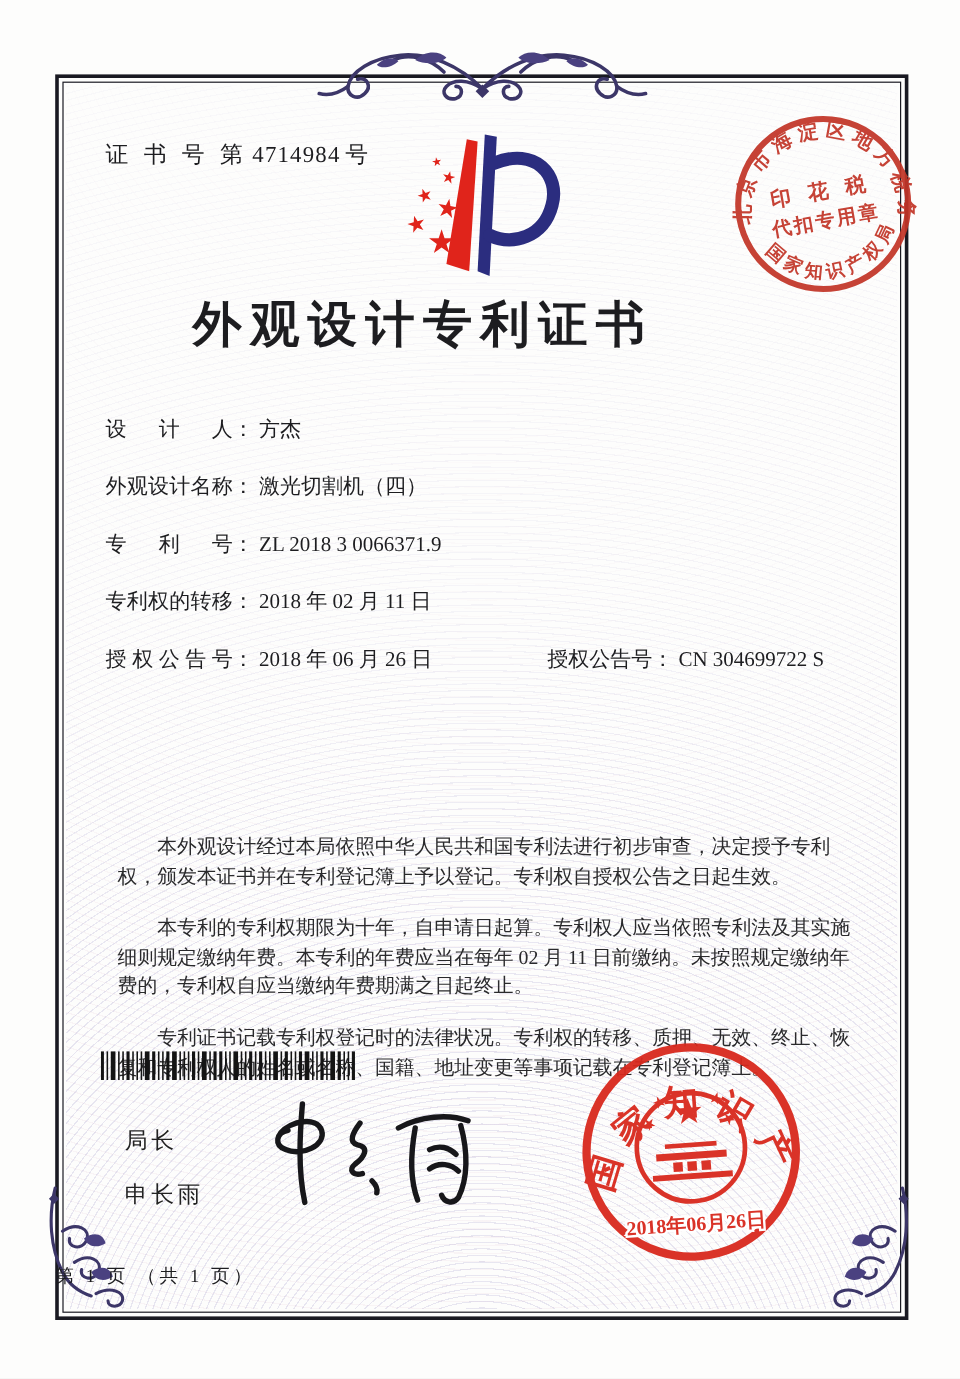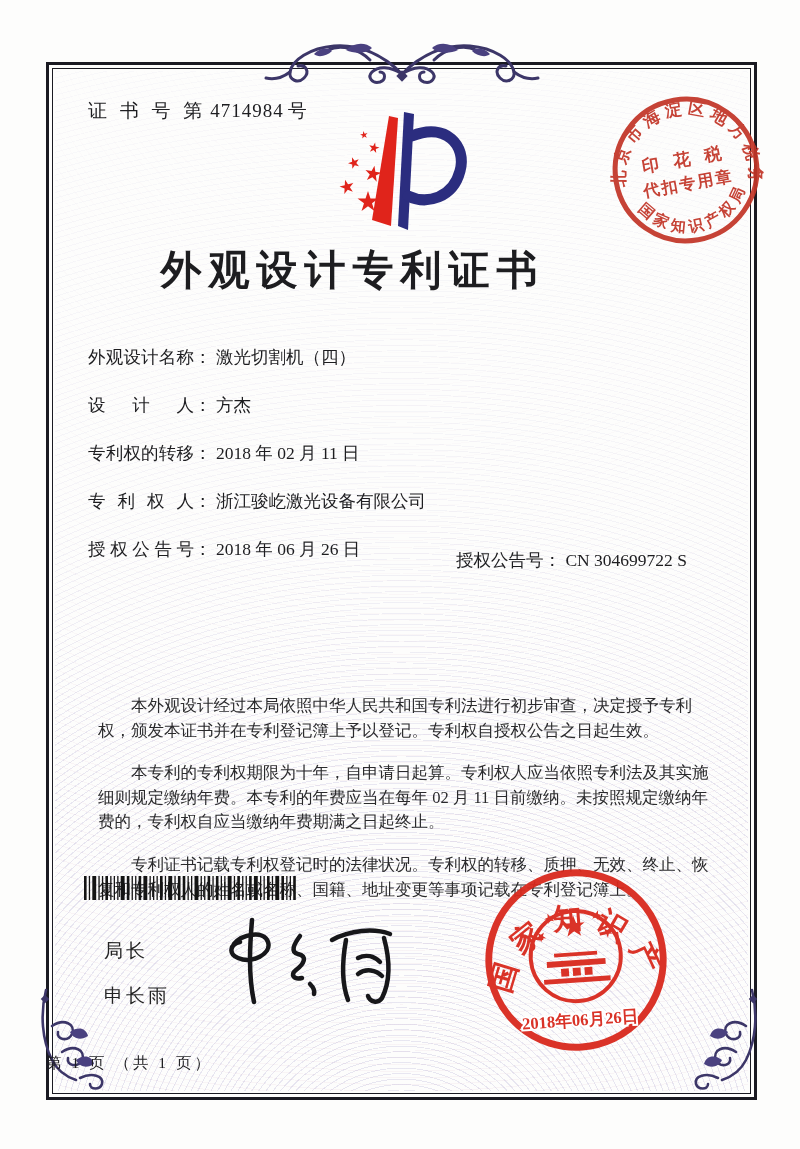--- a/index.html
+++ b/index.html
@@ -7,32 +7,32 @@
         font-family:"Liberation Serif","DejaVu Serif",serif;color:#1d1d20;}
   
   .frame{position:absolute;left:46px;top:62px;width:705px;height:1032px;border:3px solid #1a1a22;}
   .frame-inner{position:absolute;inset:3px;border:1px solid #1a1a22;}
   .guilloche{position:absolute;inset:6px;
     background:
       repeating-radial-gradient(100% 62% at 50% 108%, rgba(122,112,184,0.16) 0 1px, transparent 1px 6px),
       repeating-radial-gradient(115% 75% at 50% -12%, rgba(196,126,164,0.07) 0 1px, transparent 1px 7px);
     -webkit-mask-image:linear-gradient(180deg, rgba(0,0,0,.22) 0%, rgba(0,0,0,.40) 42%, rgba(0,0,0,1) 72%);
             mask-image:linear-gradient(180deg, rgba(0,0,0,.22) 0%, rgba(0,0,0,.40) 42%, rgba(0,0,0,1) 72%);}
-  .cert-no{position:absolute;left:88px;top:98px;font-size:19px;letter-spacing:4px;}
+  .cert-no{position:absolute;left:88px;top:116px;font-size:19px;letter-spacing:4px;}
   .cert-no .num{letter-spacing:1px;padding:0 4px;}
   .logo{position:absolute;left:323px;top:108px;}
   .tax-stamp{position:absolute;left:600px;top:84px;transform:rotate(-10deg);opacity:.93;}
   .title{position:absolute;left:46px;top:243px;width:613px;text-align:center;
          font-size:41px;font-weight:700;letter-spacing:7px;}
   .fields{position:absolute;left:88px;top:344px;width:640px;}
   .f-row{position:relative;margin-bottom:21px;line-height:27px;font-size:17.5px;}
   .f-label{display:inline-block;width:106px;text-align:justify;text-align-last:justify;vertical-align:top;}
   .f-colon{vertical-align:top;}
   .f-value{display:inline-block;max-width:500px;vertical-align:top;}
-  .f-pair2{position:absolute;left:368px;top:0;white-space:nowrap;margin-top:11px;}
+  .f-pair2{position:absolute;left:368px;top:0;white-space:nowrap;}
   .paras{position:absolute;left:80px;top:676px;width:648px;}
   .paras p{margin:18px;text-indent:2em;font-size:16.5px;line-height:24.6px;color:#2a2a2c;}
   .barcode{position:absolute;left:84px;top:876px;}
   .barcode rect{fill:#141414;}
   .director{position:absolute;left:104px;top:930px;line-height:45px;font-size:19px;letter-spacing:3px;
             font-family:Liberation Mono, monospace;color:#222;}
   .signature{position:absolute;left:212px;top:910px;}
   .seal{position:absolute;left:478px;top:862px;transform:rotate(-4deg);}
   .footer{position:absolute;left:46px;top:1053px;width:705px;
           font-size:15.5px;letter-spacing:3px;}
@@ -107,34 +107,34 @@
       <textPath href="#taxArcBottom" startOffset="8">国家知识产权局</textPath>
     </text>
     <text x="85" y="80" text-anchor="middle" font-size="17" letter-spacing="5" font-weight="bold" fill="#c23528">印 花 税</text>
     <text x="85" y="104" text-anchor="middle" font-size="16" letter-spacing="2" font-weight="bold" fill="#c23528">代扣专用章</text>
   </svg>
 
   <div class="title">外观设计专利证书</div>
 
   <div class="fields">
     <div class="f-row">
+      <span class="f-label">设计人</span><span class="f-colon">：</span>
+      <span class="f-value">方杰</span>
+    </div>
+    <div class="f-row">
       <span class="f-label">外观设计名称</span><span class="f-colon">：</span>
       <span class="f-value">激光切割机（四）</span>
     </div>
     <div class="f-row">
-      <span class="f-label">设计人</span><span class="f-colon">：</span>
-      <span class="f-value">方杰</span>
+      <span class="f-label">专利号</span><span class="f-colon">：</span>
+      <span class="f-value">ZL 2018 3 0066371.9</span>
     </div>
     <div class="f-row">
       <span class="f-label">专利权的转移</span><span class="f-colon">：</span>
       <span class="f-value">2018 年 02 月 11 日</span>
-    </div>
-    <div class="f-row">
-      <span class="f-label">专利权人</span><span class="f-colon">：</span>
-      <span class="f-value">浙江骏屹激光设备有限公司</span>
     </div>
     <div class="f-row">
       <span class="f-label">授权公告号</span><span class="f-colon">：</span>
       <span class="f-value">2018 年 06 月 26 日</span>
       <span class="f-pair2">
         <span>授权公告号</span><span>：</span>
         <span>CN 304699722 S</span>
       </span>
     </div>
   </div>

